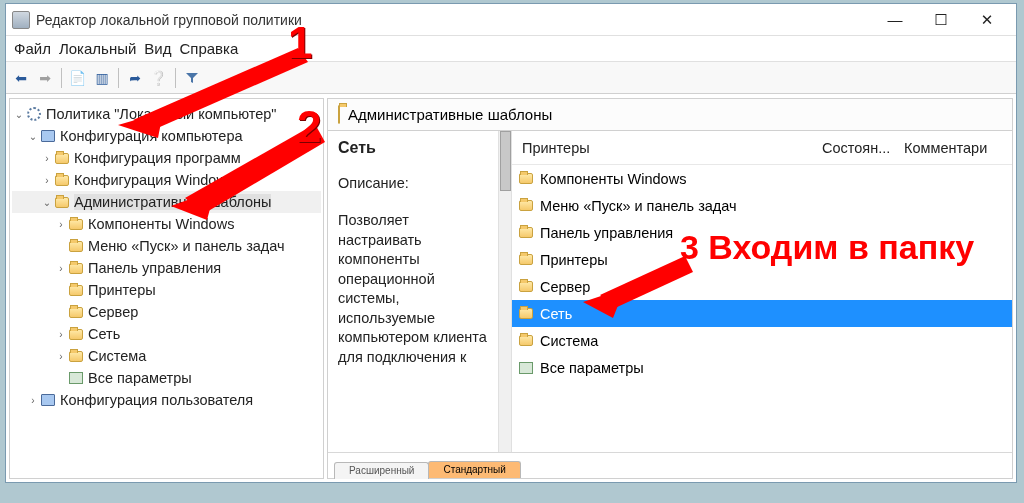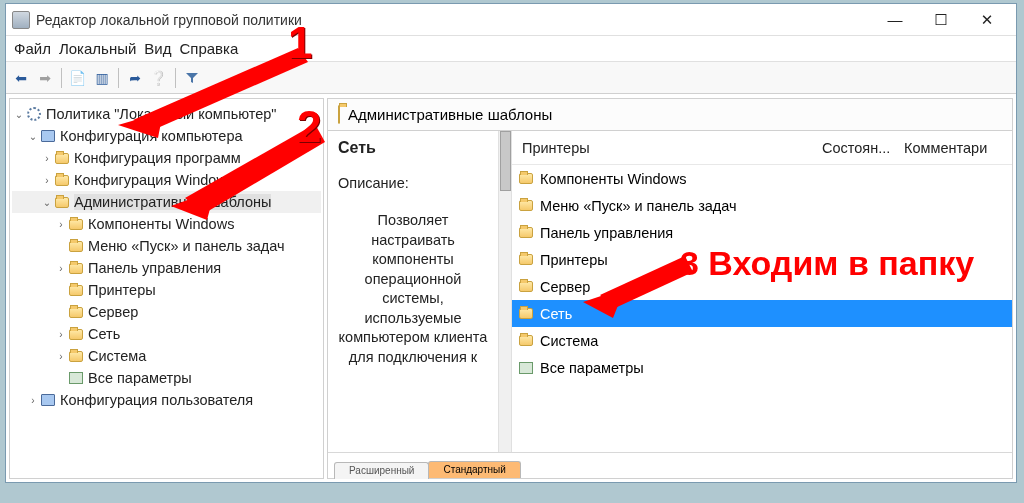--- a/index.html
+++ b/index.html
@@ -33,21 +33,21 @@
   .node.selected { background: #f0f0f0; }
   .node.selected .label { background: #e0e0e0; }
   .ind1 { padding-left: 0px; } .ind2 { padding-left: 14px; } .ind3 { padding-left: 28px; } .ind4 { padding-left: 42px; }
 
   .right-pane { flex: 1; margin: 3px 3px 3px 0; display: flex; flex-direction: column; border: 1px solid #d0d0d0; background: #fff; }
   .rp-header { height: 32px; display: flex; align-items: center; padding: 0 10px; gap: 8px; border-bottom: 1px solid #d0d0d0; background: #fcfcfc; font-size: 15px; }
   .rp-body { flex: 1; display: flex; overflow: hidden; }
   .rp-left { width: 170px; padding: 8px 10px; font-size: 14.5px; color: #222; overflow: hidden; }
   .rp-left h3 { font-size: 16px; font-weight: 600; margin-bottom: 18px; }
   .rp-left .desc-label { margin-bottom: 20px; }
-  .rp-left .desc { line-height: 1.35; text-align: center; }
+  .rp-left .desc { line-height: 1.35; }
   .rp-mid { width: 14px; background: #f0f0f0; border-left: 1px solid #e0e0e0; border-right: 1px solid #e0e0e0; position: relative; }
   .rp-mid .thumb { position:absolute; top:0; left:1px; width:11px; height:60px; background:#c8c8c8; border:1px solid #a0a0a0; }
   .rp-list { flex: 1; display: flex; flex-direction: column; font-size: 14.5px; }
   .rp-cols { height: 34px; display: flex; align-items: center; border-bottom: 1px solid #e8e8e8; color: #222; }
   .rp-cols .col { padding: 0 10px; }
   .rp-cols .col.c1 { width: 300px; } .rp-cols .col.c2 { width: 82px; } .rp-cols .col.c3 { flex:1; }
   .rp-items { flex:1; overflow:hidden; }
   .rp-item { display: flex; align-items: center; height: 27px; padding-left: 6px; gap: 6px; cursor: default; }
   .rp-item.selected { background: #1e90ff; color: #fff; }
   .rp-item .nicon { width: 16px; height: 16px; display: inline-flex; align-items: center; justify-content: center; }
@@ -292,13 +292,13 @@
 <svg class="arrow2" style="left:165px; top:118px;" width="160" height="110">
   <polygon points="150,6 20,80 40,95 160,24" fill="#ff0000"></polygon>
   <polygon points="6,88 50,72 42,102" fill="#ff0000"></polygon>
 </svg>
 <div class="annotation num" style="left:297px; top:102px;">2</div>
 
 <svg class="arrow3" style="left:575px; top:250px;" width="120" height="70">
   <polygon points="110,6 25,45 40,58 118,22" fill="#ff0000"></polygon>
   <polygon points="8,52 50,38 38,68" fill="#ff0000"></polygon>
 </svg>
-<div class="annotation" style="left:680px; top:244px; font-size:34px;">3 Входим в папку</div>
+<div class="annotation" style="left:680px; top:228px; font-size:34px;">3 Входим в папку</div>
 
 </body></html>

